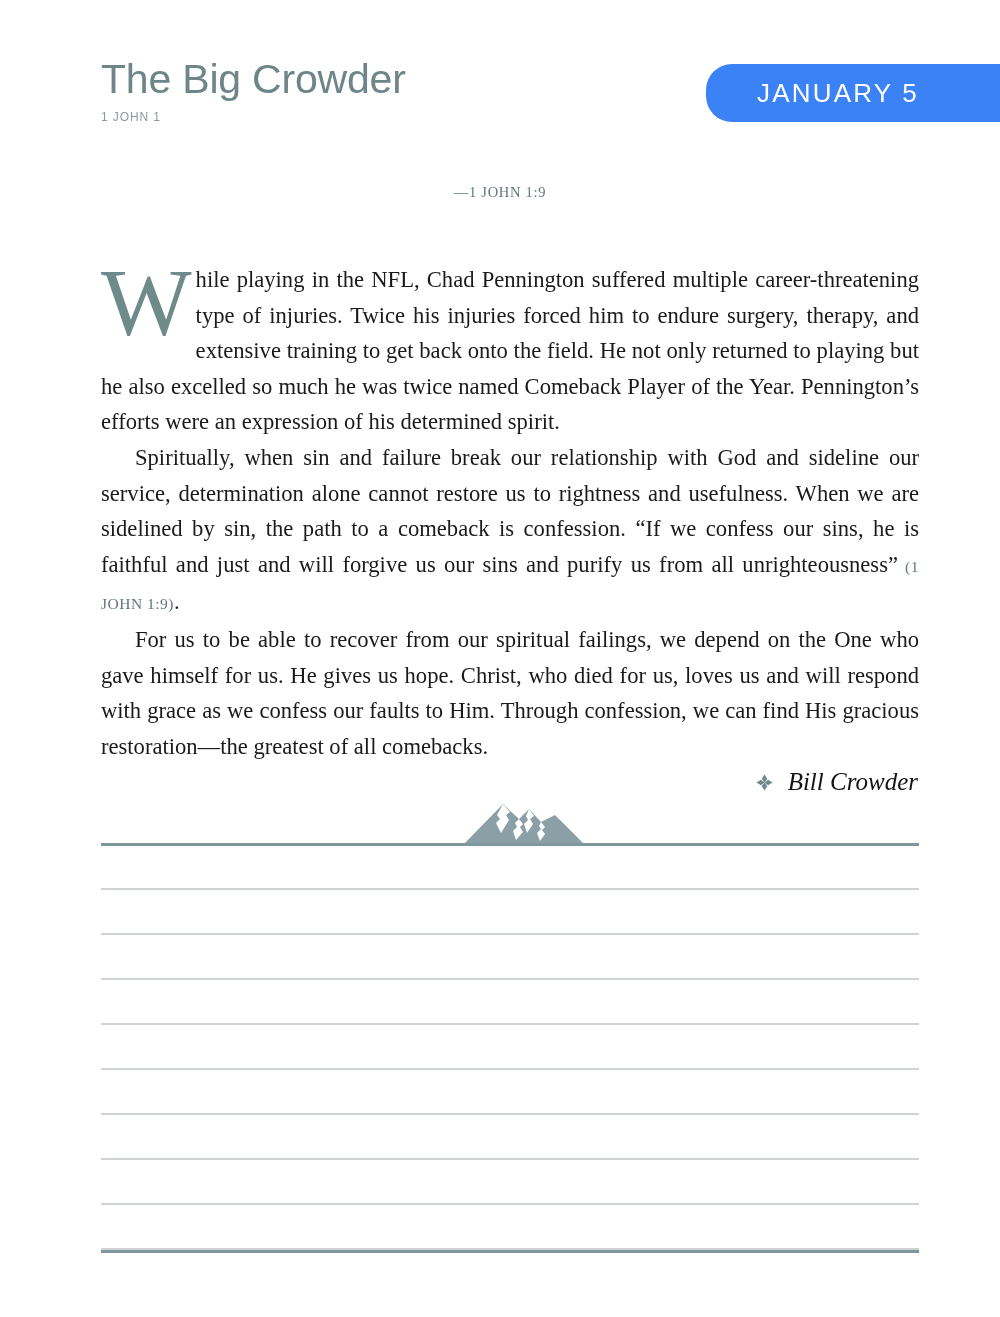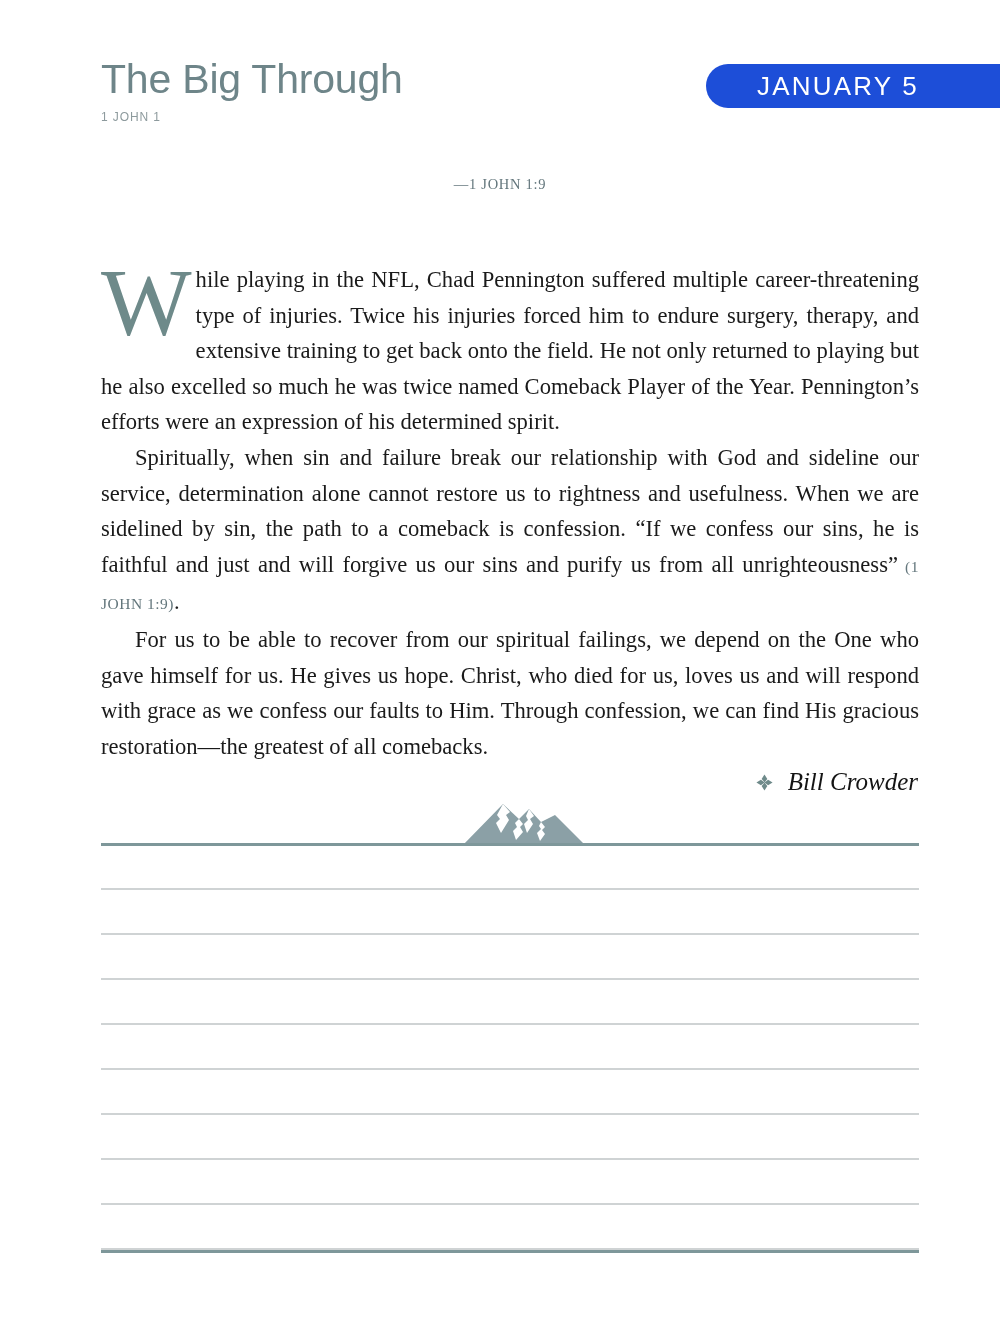--- a/index.html
+++ b/index.html
@@ -19,22 +19,22 @@
   .header {
     position: absolute;
     top: 0; left: 0; right: 0;
     height: 150px;
   }
   .date-banner {
     position: absolute;
     top: 64px;
     left: 706px;
     right: 0;
-    height: 44px;
-    background: #1d4ed8;
+    height: 58px;
+    background: #3b82f6;
     border-top-left-radius: 26px;
     border-bottom-left-radius: 26px;
     display: flex;
     align-items: center;
     justify-content: center;
     padding-right: 30px;
     box-sizing: border-box;
   }
   .date-banner-label {
     font-family: "Liberation Sans", sans-serif;
@@ -75,21 +75,21 @@
     text-align: center;
   }
   .epigraph-text {
     font-family: "Liberation Serif", serif;
     font-style: italic;
     font-size: 20.5px;
     line-height: 1.42;
     color: #1c1c1c;
   }
   .epigraph-ref {
-    margin-top: 16px;
+    margin-top: 24px;
     font-family: "Liberation Serif", serif;
     font-size: 14.5px;
     letter-spacing: 0.7px;
     color: #63767c;
   }
 
   
   .article {
     position: absolute;
     left: 101px;
@@ -184,21 +184,21 @@
 </style>
 </head>
 <body>
 
 <div class="header">
 
   <div class="date-banner">
     <span class="date-banner-label">JANUARY 5</span>
   </div>
 
-  <div class="title">The Big Through</div>
+  <div class="title">The Big Crowder</div>
 
   <div class="subtitle">1 JOHN 1</div>
 </div>
 
 <div class="epigraph">
   <div class="epigraph-ref">—1 JOHN 1:9</div>
 </div>
 
 <div class="article">
 

